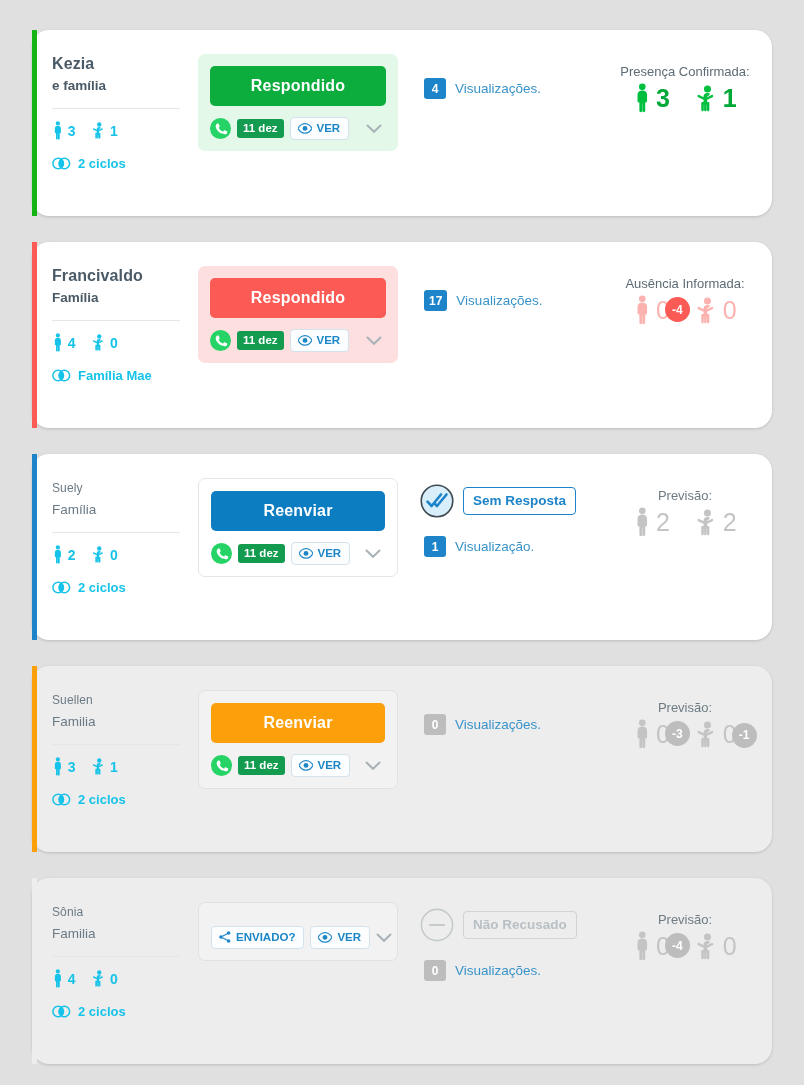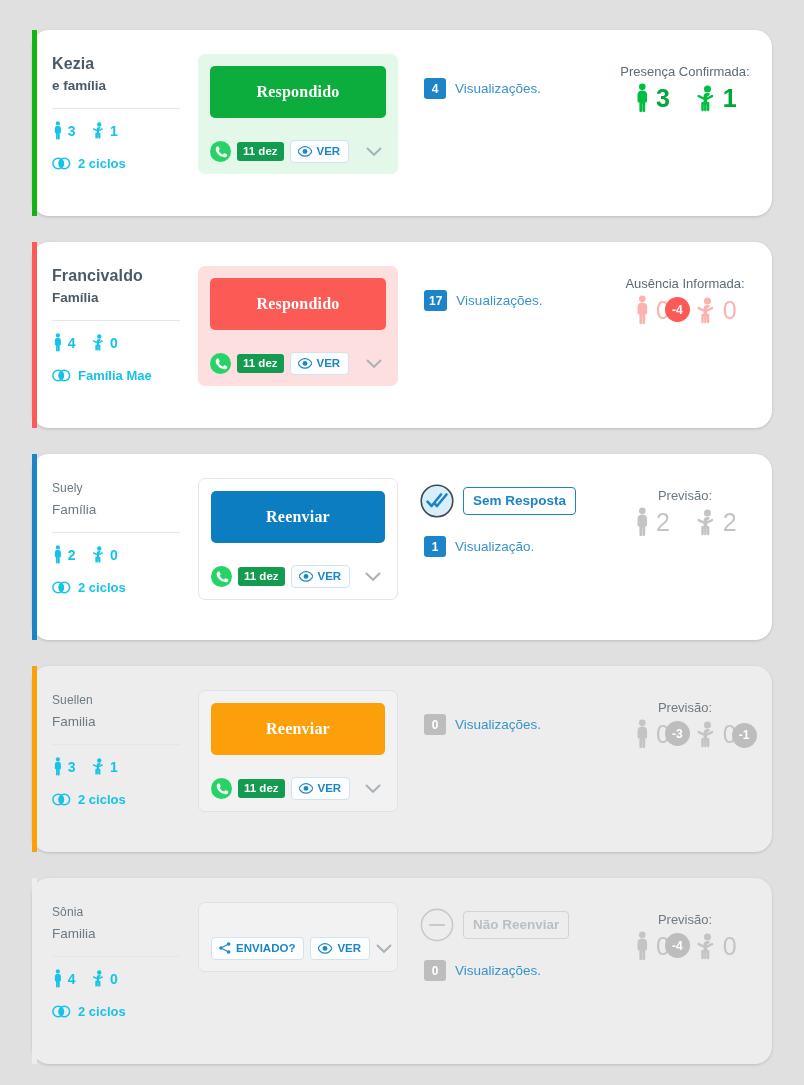--- a/index.html
+++ b/index.html
@@ -49,32 +49,32 @@
   .cycles .txt { font-size: 13px; font-weight: bold; color: #16c3e8; }
 
   
   .col-action { width: 200px; flex: none; margin-left: 4px; }
   .actionbox { border-radius: 7px; padding: 12px 12px 11px 12px; }
   .actionbox.green  { background: #e3f8e8; }
   .actionbox.pink   { background: #fddfe0; }
   .actionbox.white  { background: #ffffff; border: 1px solid #e6e6e6; }
   .actionbox.grey   { background: #f2f2f2; border: 1px solid #e1e1e1; }
   .mainbtn {
-    display: block; width: 100%; height: 52px; border-radius: 5px; border: none;
+    display: block; width: 100%; height: 40px; border-radius: 5px; border: none;
     font-size: 16px; font-weight: bold; color: #ffffff; cursor: pointer; letter-spacing: .2px;
-    font-family: Liberation Serif, serif;
+    font-family: Liberation Sans, sans-serif;
   }
   .mainbtn.bg-green  { background: #0cac3d; }
   .mainbtn.bg-red    { background: #fc5a55; }
   .mainbtn.bg-blue   { background: #0b7dc0; }
   .mainbtn.bg-orange { background: #fba00b; }
   .mainbtn.outline-green {
     background: #f3f3f3; border: 1.5px solid #22c024; color: #14cb17;
   }
-  .subrow { display: flex; align-items: center; gap: 6px; margin-top: 22px; }
+  .subrow { display: flex; align-items: center; gap: 6px; margin-top: 11px; }
   .datechip {
     background: #139b50; color: #fff; font-size: 11.5px; font-weight: bold;
     padding: 3px 6px 4px 6px; border-radius: 3px; line-height: 12px;
   }
   .pillbtn {
     display: inline-flex; align-items: center; gap: 5px;
     border: 1px solid #d2e3ee; background: #fbfdff; border-radius: 4px;
     padding: 4px 8px 5px 7px; color: #1c86c6; font-size: 11.5px; font-weight: bold;
     cursor: pointer; line-height: 12px; white-space: nowrap;
   }
@@ -578,21 +578,21 @@
         </div>
       </div>
       <div class="col-status">
         <div class="statusrow">
           <span>
             <svg width="34" height="34" viewBox="0 0 34 34">
               <circle cx="17" cy="17" r="15.6" fill="none" stroke="#c5cacd" stroke-width="1.6"></circle>
               <path d="M10 17h14" stroke="#c5cacd" stroke-width="2.2" stroke-linecap="round"></path>
             </svg>
           </span>
-          <span class="statuslabel" style="color:#b9c0c5;border-color:#cfd4d8">Não Reenviar</span>
+          <span class="statuslabel" style="color:#b9c0c5;border-color:#cfd4d8">Não Recusado</span>
         </div>
         <div class="viewsrow">
           <span class="viewbadge grey">0</span>
           <span class="viewstext">Visualizações.</span>
         </div>
       </div>
       <div class="col-presence">
         <div class="pres-title" style="color:#6e7b84">Previsão:</div>
         <div class="pres-figs">
           <span class="fig">

